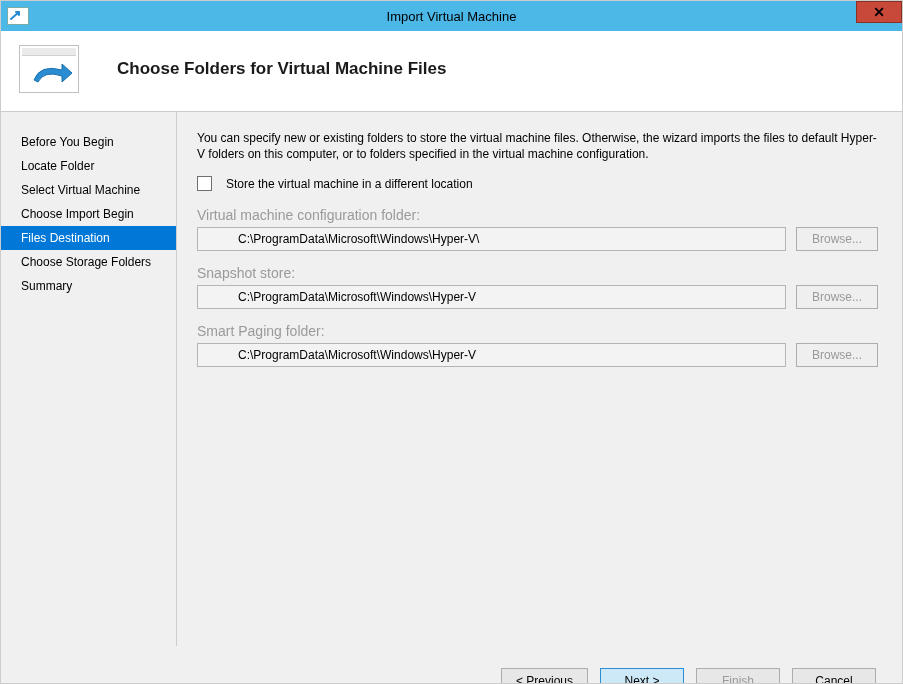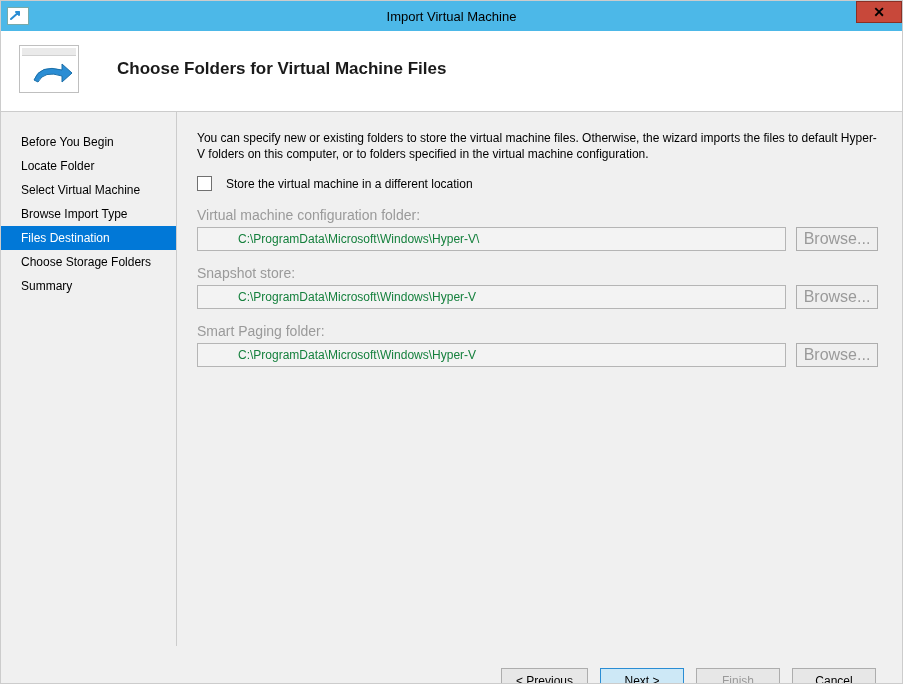--- a/index.html
+++ b/index.html
@@ -143,30 +143,30 @@
       height: 24px;
       border: 1px solid #b5b5b5;
       background: #fafafa;
       padding: 0 6px;
       font-size: 12px;
       color: #808080;
       font-family: inherit;
     }
     .text-input:disabled {
       background: #f3f3f3;
-      color: #15803d;
+      color: #000000;
       padding-left: 40px;
     }
     .browse-btn {
       width: 82px;
       height: 24px;
       border: 1px solid #adadad;
       background: #efefef;
       color: #9a9a9a;
-      font-size: 16px;
+      font-size: 12px;
       text-align: center;
       line-height: 22px;
       cursor: default;
     }
     
     .footer {
       background: #f0f0f0;
       height: 50px;
       display: flex;
       justify-content: flex-end;
@@ -219,21 +219,21 @@
   </div>
   <div class="header-title">Choose Folders for Virtual Machine Files</div>
 </div>
 
 <div class="body">
 
   <div class="sidebar">
     <div class="step">Before You Begin</div>
     <div class="step">Locate Folder</div>
     <div class="step">Select Virtual Machine</div>
-    <div class="step">Browse Import Type</div>
+    <div class="step">Choose Import Begin</div>
     <div class="step active">Files Destination</div>
     <div class="step">Choose Storage Folders</div>
     <div class="step">Summary</div>
   </div>
 
   <div class="content">
     <div class="intro">You can specify new or existing folders to store the virtual machine files. Otherwise, the wizard imports the files to default Hyper-V folders on this computer, or to folders specified in the virtual machine configuration.</div>
 
     <div class="checkbox-row">
       <div class="cb"></div>

